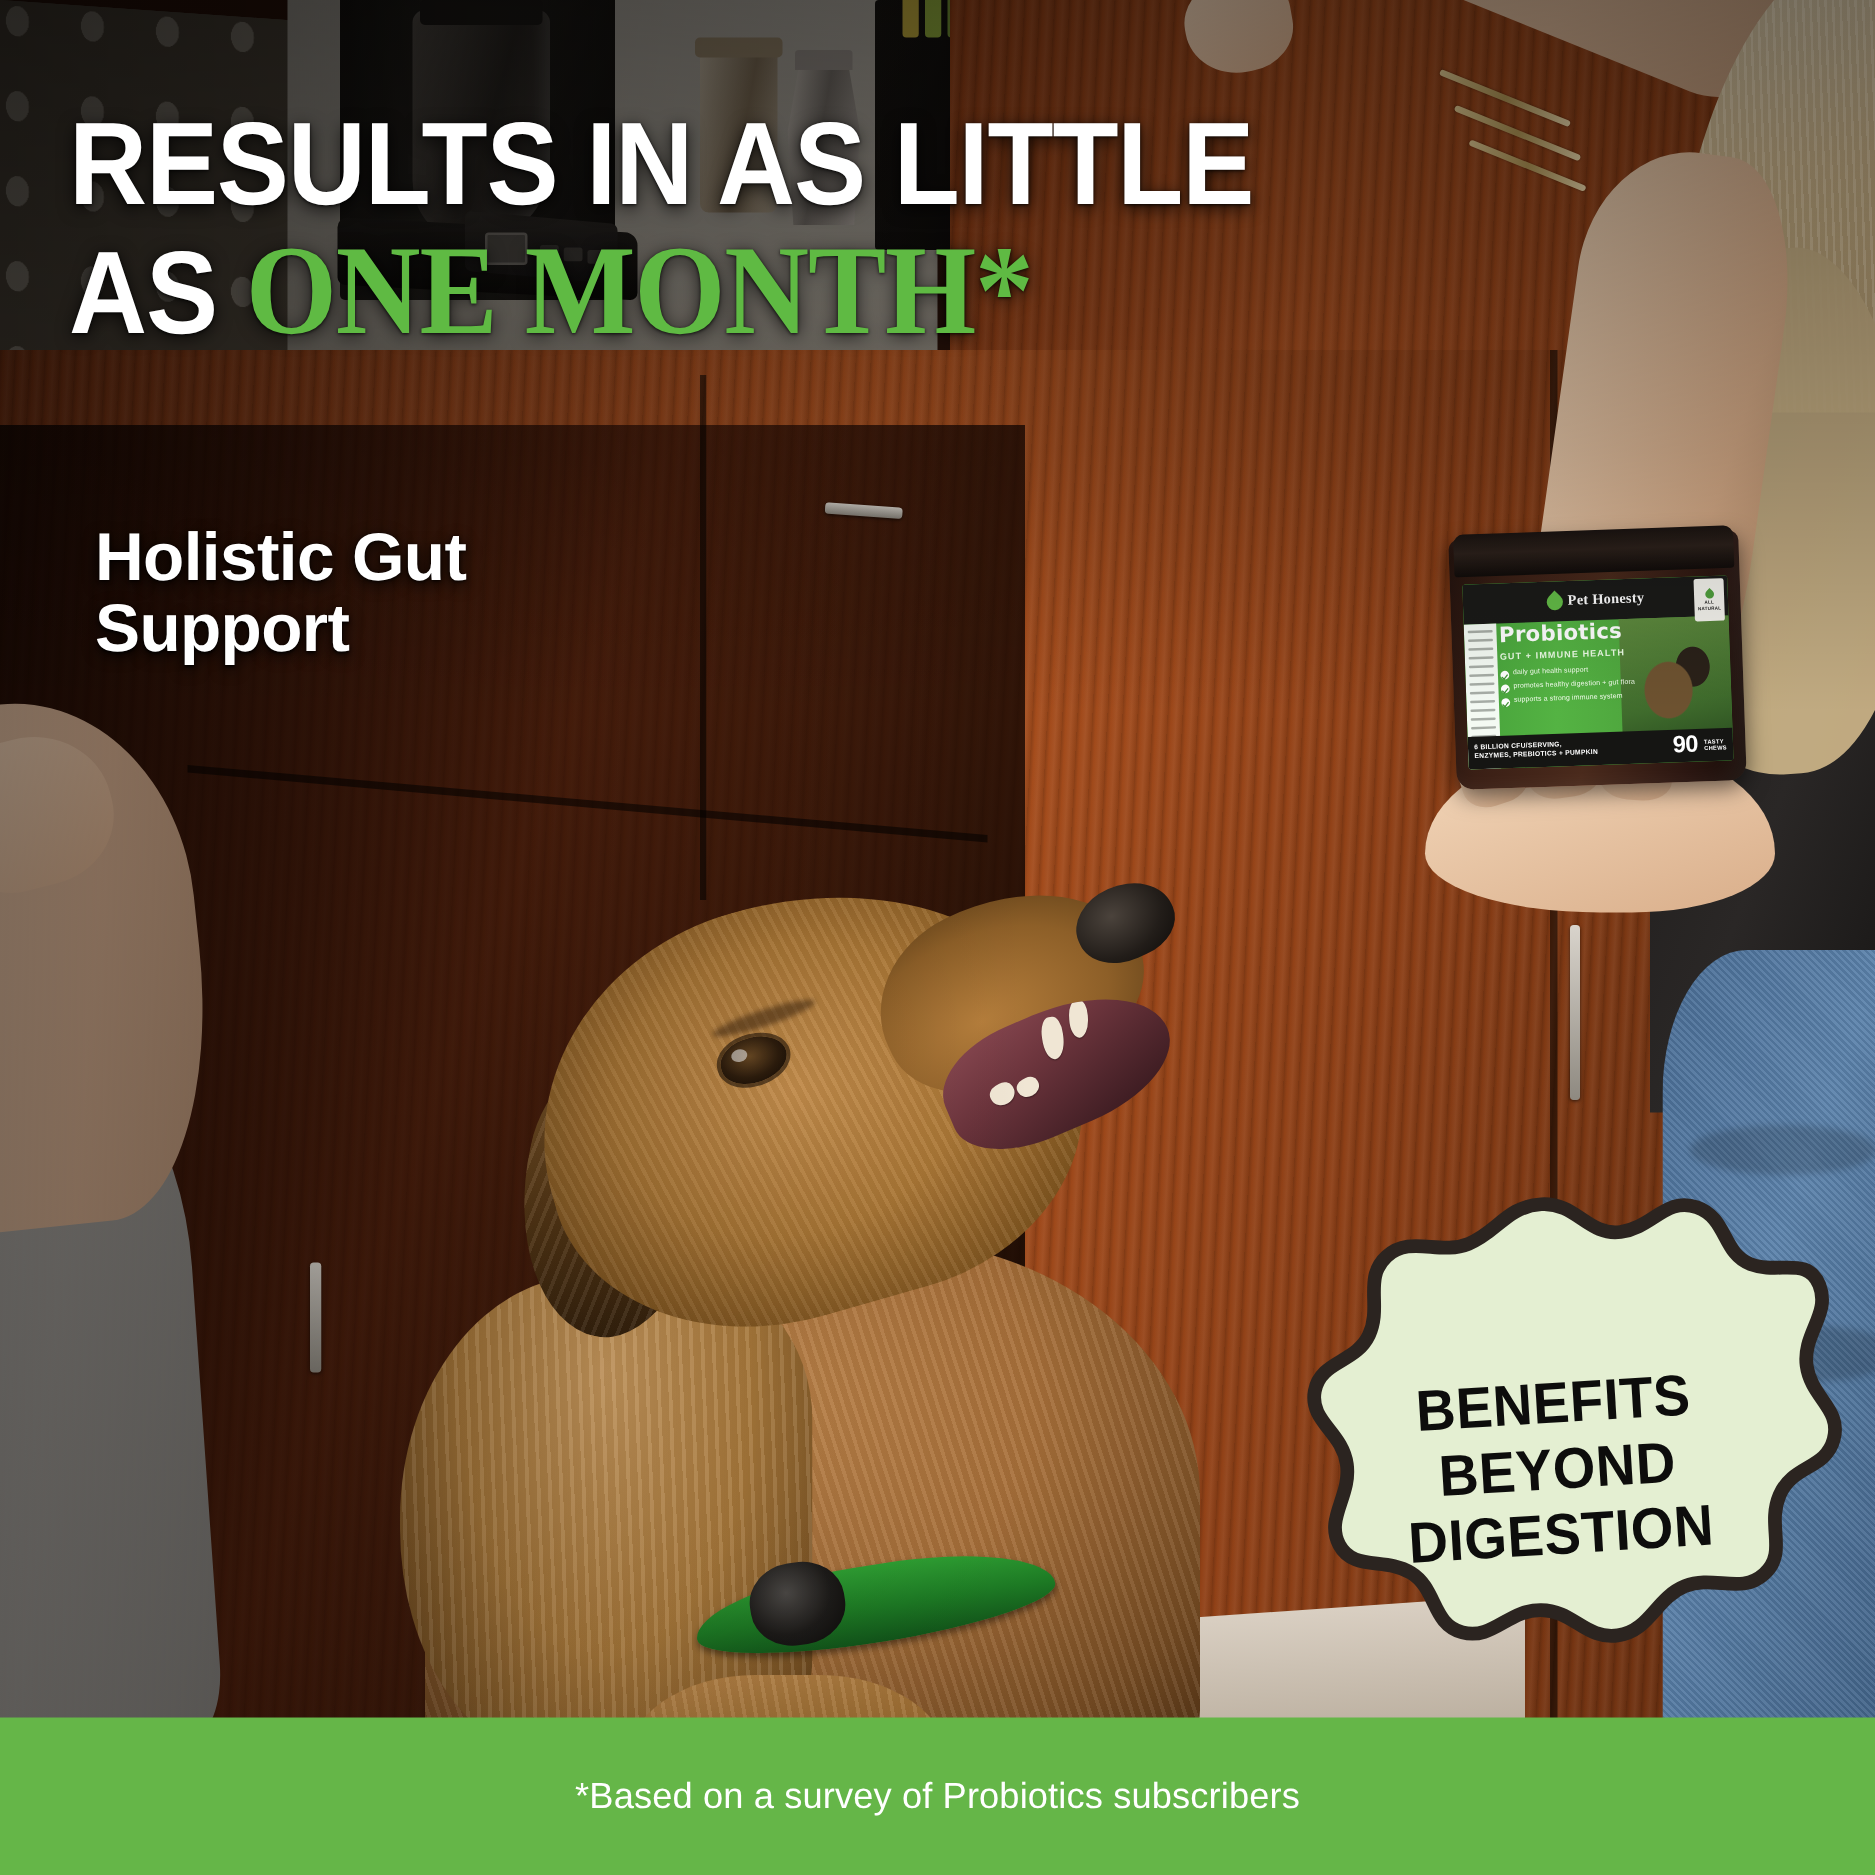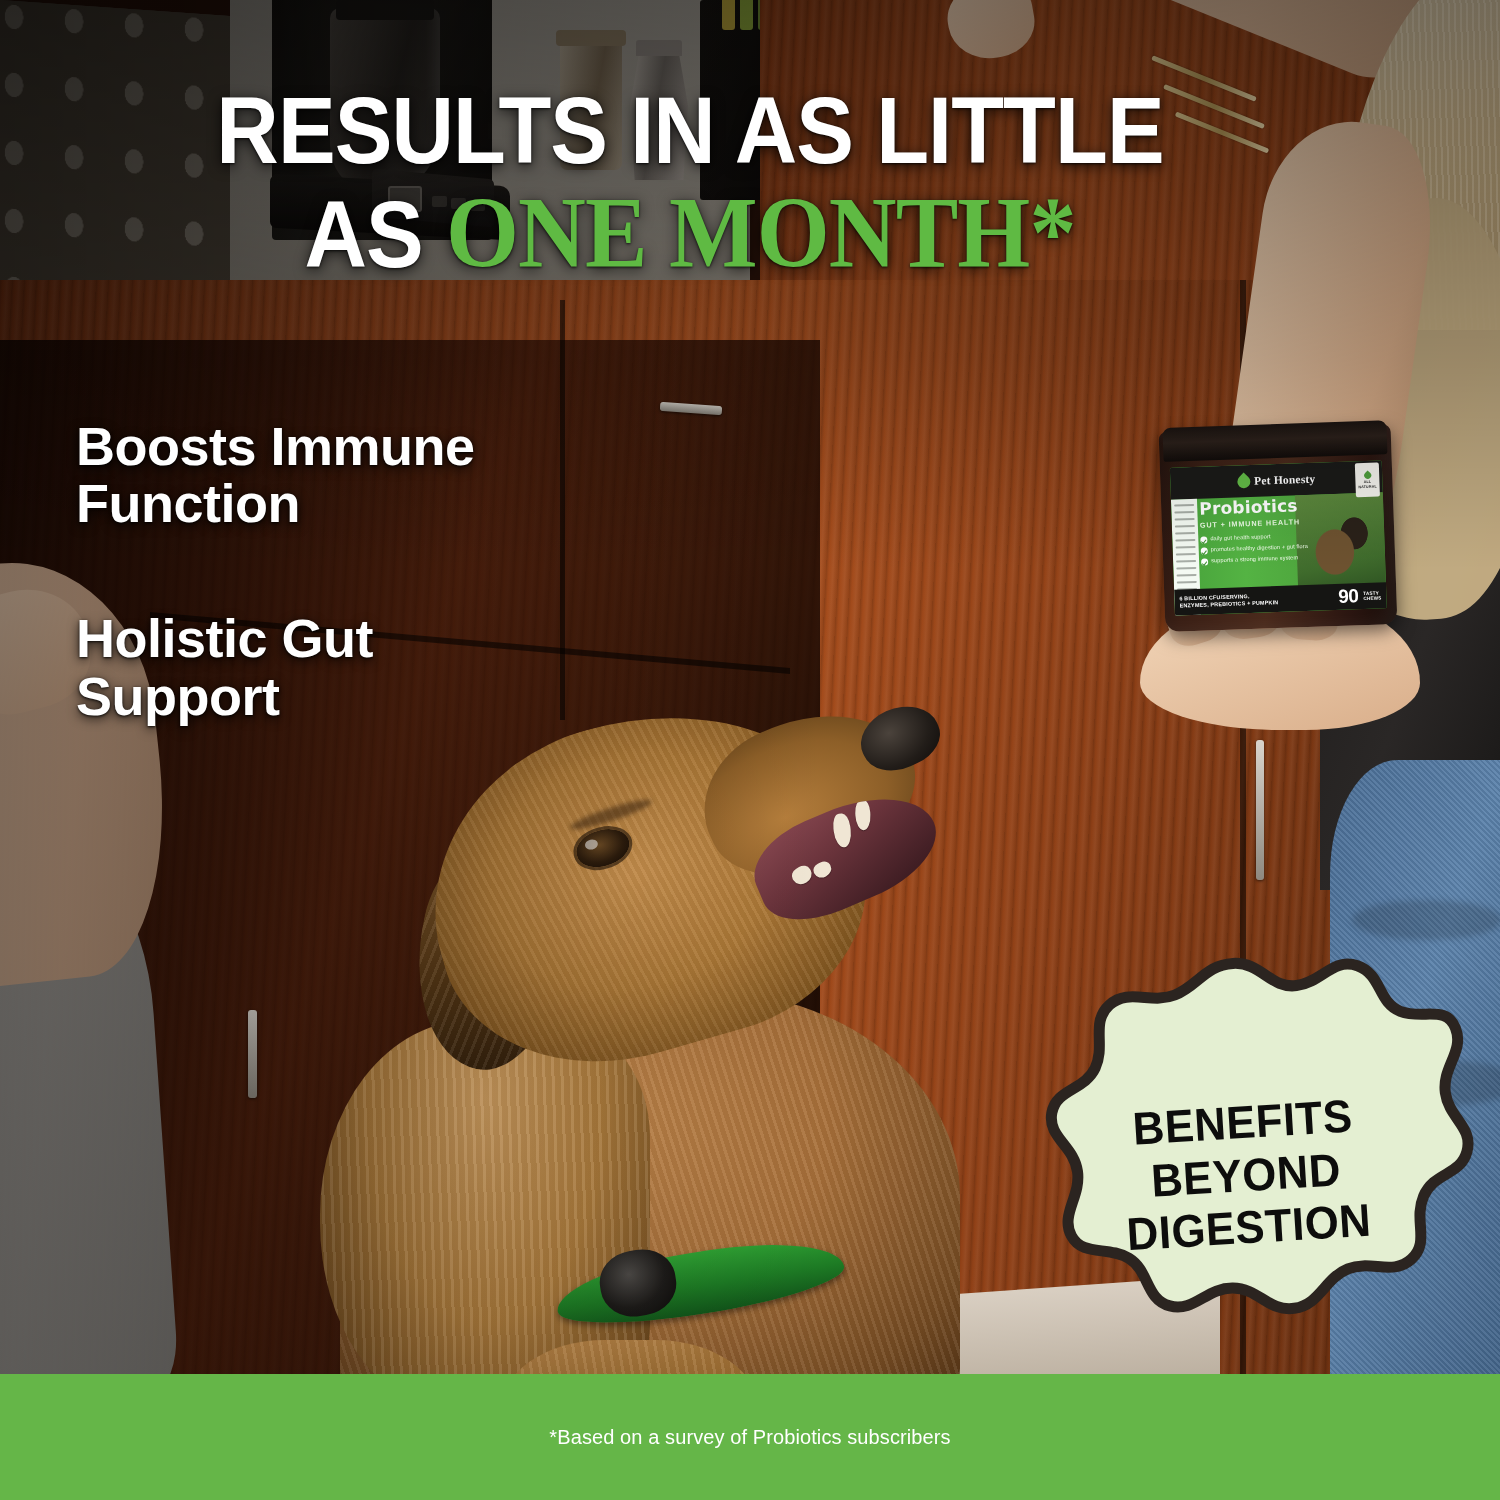--- a/index.html
+++ b/index.html
@@ -404,21 +404,20 @@
     position:absolute; inset:0;
     background:
       linear-gradient(180deg, rgba(0,0,0,.48) 0%, rgba(0,0,0,.20) 24%, rgba(0,0,0,0) 38%),
       linear-gradient(90deg, rgba(0,0,0,.42) 0%, rgba(0,0,0,.12) 32%, rgba(0,0,0,0) 55%);
     pointer-events:none;
   }
 
   
   .headline{
     position:absolute; left:0; top:88px; width:1380px;
-    text-align:center;
     line-height:.92;
   }
   .hl-line{
     display:block;
     font-family:"Liberation Sans", sans-serif;
     font-weight:bold;
     font-size:94px;
     letter-spacing:-1px;
     color:#ffffff;
     text-shadow:0 3px 14px rgba(0,0,0,.75), 0 1px 3px rgba(0,0,0,.85);
@@ -474,21 +473,21 @@
 
   
   .footer{
     position:absolute; left:0; bottom:0; width:100%; height:126px;
     background:#65b648;
     display:flex; align-items:center; justify-content:center;
   }
   .footer-text{
     color:#ffffff;
     font-family:"Liberation Sans", sans-serif;
-    font-size:20px;
+    font-size:29px;
     letter-spacing:.1px;
   }
 </style>
 </head>
 <body>
 
 <div class="ad">
 
   <div class="photo">
 
@@ -644,22 +643,20 @@
 
     <div class="scrim"></div>
   </div>
 
   <div class="headline">
     <span class="hl-line">RESULTS IN AS LITTLE</span>
     <span class="hl-line second"><span>AS </span><span class="hl-green">ONE MONTH*</span></span>
   </div>
 
   <div class="benefits">
-    <div class="benefit">Boosts Immune
-Function</div>
     <div class="benefit">Holistic Gut
 Support</div>
   </div>
 
   <div class="footer">
     <span class="footer-text">*Based on a survey of Probiotics subscribers</span>
   </div>
 
   <div class="badge">
     <svg viewBox="0 0 460 440" preserveAspectRatio="none" aria-hidden="true">

